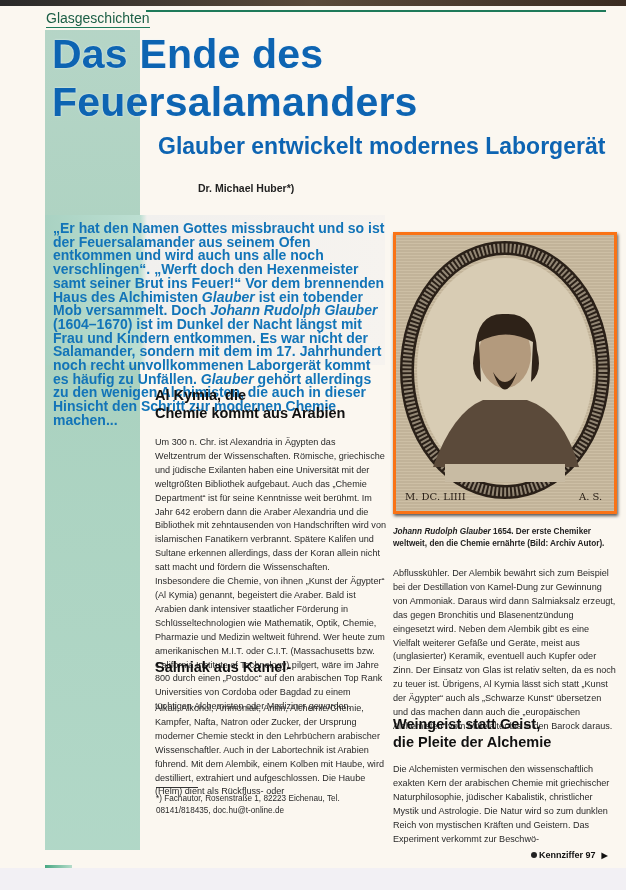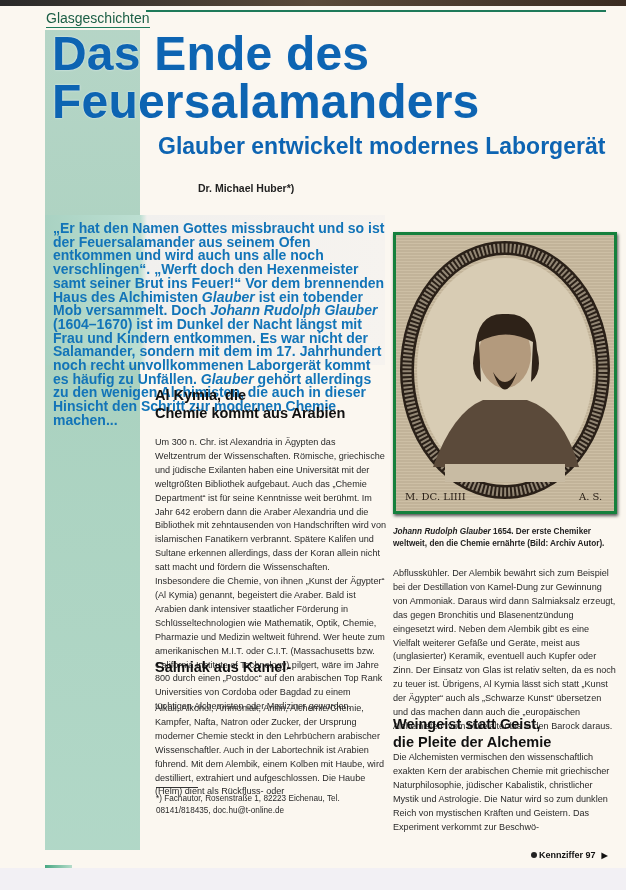--- a/index.html
+++ b/index.html
@@ -13,34 +13,34 @@
       background: linear-gradient(90deg,#2a2a2a,#5a4a3a 50%,#3a2c22); }
     .bottomshade { position: absolute; left: 0; top: 868px; width: 626px; height: 22px; background: #f2f0f4; }
     .greenband { position: absolute; left: 45px; top: 30px; width: 95px; height: 820px;
       background: linear-gradient(180deg,#a9cfbf 0%,#9ccbb7 40%,#a4d2c0 100%); opacity: 0.85; }
     .introband { position: absolute; left: 45px; top: 215px; width: 340px; height: 150px;
       background: linear-gradient(90deg,#a9d2c2 0%,#bcdfd2 28%,#f1f0ee 30%,#f6f3ef 100%); }
     .rule-top { position: absolute; left: 146px; top: 10px; width: 460px; height: 1.5px; background: #1e7a5a; }
     .section-label { position: absolute; left: 46px; top: 10px; font-size: 14px; color: #1b5e45;
       border-bottom: 1.5px solid #1e7a5a; padding-bottom: 1px; }
     .headline { position: absolute; left: 52px; top: 30px; margin: 0; font-weight: bold;
-      font-size: 48px; line-height: 48px; color: #0d64b2; letter-spacing: 0.2px;
+      font-size: 41px; line-height: 48px; color: #0d64b2; letter-spacing: 0.2px;
       text-shadow: 0 0 2px #e9f2fa; }
     .subhead { position: absolute; left: 158px; top: 133px; margin: 0; font-weight: bold;
       font-size: 23px; color: #0d64b2; }
     .author { position: absolute; left: 198px; top: 182px; font-weight: bold; font-size: 10.5px; color: #222; }
     .intro { position: absolute; left: 53px; top: 222px; width: 332px; margin: 0;
       font-weight: bold; font-size: 14px; line-height: 13.7px; color: #1274b8; }
     .intro i { font-style: italic; }
     .col1 { position: absolute; left: 155px; width: 232px; }
     .col2 { position: absolute; left: 393px; width: 224px; }
     .h2 { margin: 0; font-weight: bold; font-size: 14.5px; line-height: 18px; color: #111; }
     .body { margin: 0; font-size: 9.1px; line-height: 13.9px; color: #2a2a2a; text-align: left; }
     .figure { position: absolute; left: 393px; top: 232px; width: 224px; height: 282px;
-      background: #15803d; box-shadow: 1px 2px 3px #555; }
+      background: #f97316; box-shadow: 1px 2px 3px #555; }
     .figure .plate { position: absolute; left: 3px; top: 3px; right: 3px; bottom: 3px;
       background: repeating-linear-gradient(0deg,#cdbfa5 0px,#cdbfa5 1px,#b6a78d 2px,#cdbfa5 3px); }
     .figure svg { position: absolute; left: 0; top: 0; }
     .caption { position: absolute; left: 393px; top: 526px; width: 226px; margin: 0;
       font-size: 8.2px; line-height: 11.5px; font-weight: bold; color: #222; }
     .caption i { font-style: italic; }
     .footnote-rule { position: absolute; left: 156px; top: 787px; width: 42px; height: 1px; background: #333; }
     .footnote { position: absolute; left: 156px; top: 793px; width: 232px; margin: 0;
       font-size: 8.2px; line-height: 12px; color: #2a2a2a; }
     .footer-left { position: absolute; left: 45px; top: 848px; display: flex; align-items: baseline; }
@@ -112,21 +112,21 @@
 
 <div class="col2" style="top:567px;">
   <p class="body">Abflusskühler. Der Alembik bewährt sich zum Beispiel bei der Destillation von Kamel-Dung zur Gewinnung von Ammoniak. Daraus wird dann Salmiaksalz erzeugt, das gegen Bronchitis und Blasenentzündung eingesetzt wird. Neben dem Alembik gibt es eine Vielfalt weiterer Gefäße und Geräte, meist aus (unglasierter) Keramik, eventuell auch Kupfer oder Zinn. Der Einsatz von Glas ist relativ selten, da es noch zu teuer ist. Übrigens, Al Kymia lässt sich statt „Kunst der Ägypter“ auch als „Schwarze Kunst“ übersetzen und das machen dann auch die „europäischen Alchemisten“ vom Mittelalter bis in den Barock daraus.</p>
 </div>
 
 <div class="col2" style="top:715px;">
   <h3 class="h2">
     <span>Weingeist statt Geist,</span><br>
     <span>die Pleite der Alchemie</span>
   </h3>
-  <p class="body" style="">Die Alchemisten vermischen den wissenschaftlich exakten Kern der arabischen Chemie mit griechischer Naturphilosophie, jüdischer Kabalistik, christlicher Mystik und Astrologie. Die Natur wird so zum dunklen Reich von mystischen Kräften und Geistern. Das Experiment verkommt zur Beschwö-</p>
+  <p class="body" style="margin-top:12px;">Die Alchemisten vermischen den wissenschaftlich exakten Kern der arabischen Chemie mit griechischer Naturphilosophie, jüdischer Kabalistik, christlicher Mystik und Astrologie. Die Natur wird so zum dunklen Reich von mystischen Kräften und Geistern. Das Experiment verkommt zur Beschwö-</p>
 </div>
 
 <div class="footer-left">
   <span class="pagenum">46</span>
   <span class="mag">LABO</span>
   <span class="issue">Oktober 2004</span>
 </div>
 
 <div class="footer-right">
   <span class="dot"></span><span>Kennziffer 97</span><span class="tri">▶</span>

